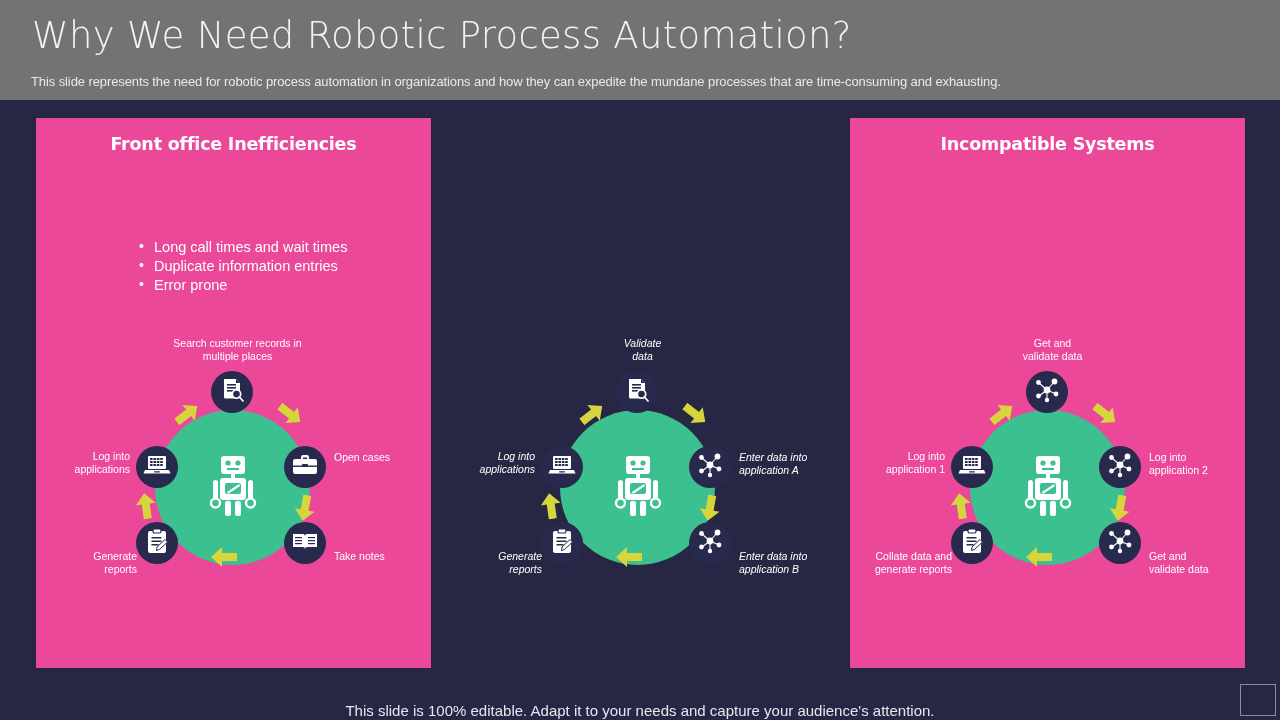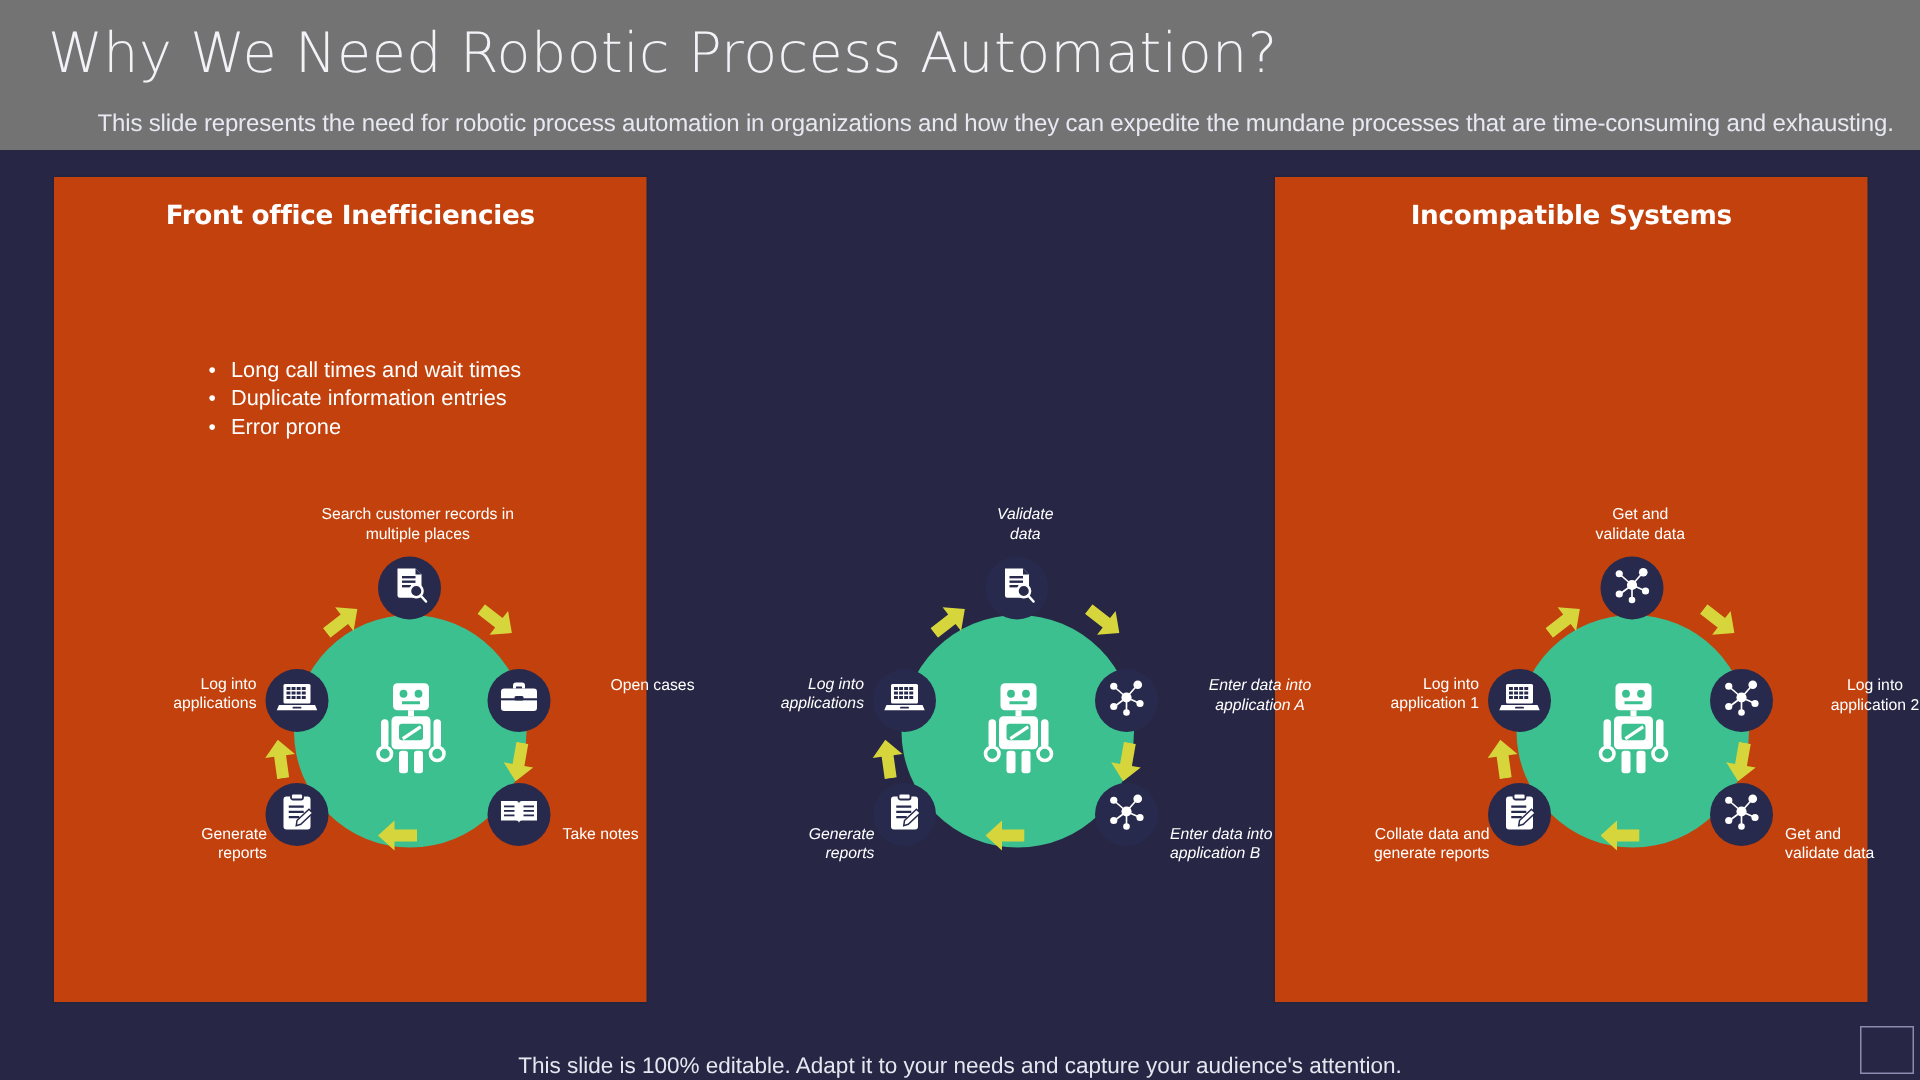--- a/index.html
+++ b/index.html
@@ -32,41 +32,40 @@
     font-weight: 300;
     letter-spacing: 0.3px;
     color: #f2f2f7;
     white-space: nowrap;
     font-family: "DejaVu Sans", sans-serif;
   }
   .slide-subtitle {
     position: absolute;
     left: 31px;
     top: 74px;
-    font-size: 16px;
+    font-size: 13px;
     color: #e8e8f2;
     white-space: nowrap;
     font-family: "Liberation Sans", sans-serif;
     letter-spacing: -0.1px;
-    margin-left: 34px;
   }
 
   
   .panels {
     position: absolute;
     left: 0;
     top: 118px;
     width: 1280px;
     height: 552px;
   }
   .panel {
     position: absolute;
     top: 0;
     height: 550px;
-    background: #c2410c;
+    background: #ec4899;
     box-shadow: 0 0 0 1px #23243f;
   }
   .panel-1 { left: 36px;  width: 395px; }
   .panel-2 { left: 444px; width: 392px; }
   .panel-3 { left: 850px; width: 395px; }
 
   .panel-title {
     position: absolute;
     top: 16px;
     left: 0;
@@ -106,21 +105,20 @@
     color: #ffffff;
   }
   .bl-1 { margin-left: 100px; }
   .bl-2 { margin-left: 508px; width: 250px; }
 
   
   .wheel {
     position: absolute;
     width: 310px;
     height: 260px;
-    margin-left: 41px;
   }
   .wheel-1 { left: 80px;  top: 345px; }
   .wheel-2 { left: 485px; top: 345px; font-style: italic; }
   .wheel-3 { left: 895px; top: 345px; }
 
   .hub {
     position: absolute;
     left: 75px;
     top: 65px;
     width: 155px;
@@ -154,21 +152,21 @@
 
   .node-label {
     position: absolute;
     font-size: 10.5px;
     line-height: 13px;
     color: #ffffff;
     font-family: "Liberation Sans", sans-serif;
     white-space: pre-line;
   }
   .lbl-n  { left: 20px;  top: -8px;  width: 275px; text-align: center; }
-  .lbl-ne { left: 254px; top: 106px; width: 120px; text-align: center; }
+  .lbl-ne { left: 254px; top: 106px; width: 120px; text-align: left; }
   .lbl-se { left: 254px; top: 205px; width: 120px; text-align: left; }
   .lbl-sw { left: -78px; top: 205px; width: 135px; text-align: right; }
   .lbl-nw { left: -82px; top: 105px; width: 132px; text-align: right; }
 
   .arrow {
     position: absolute;
     width: 26px;
     height: 22px;
   }
   .ar-1 { left: 94px;  top: 58px;  transform: rotate(-38deg); }

